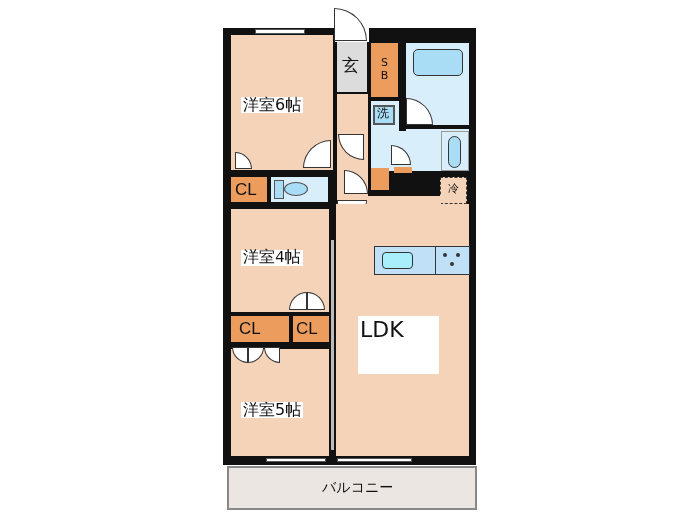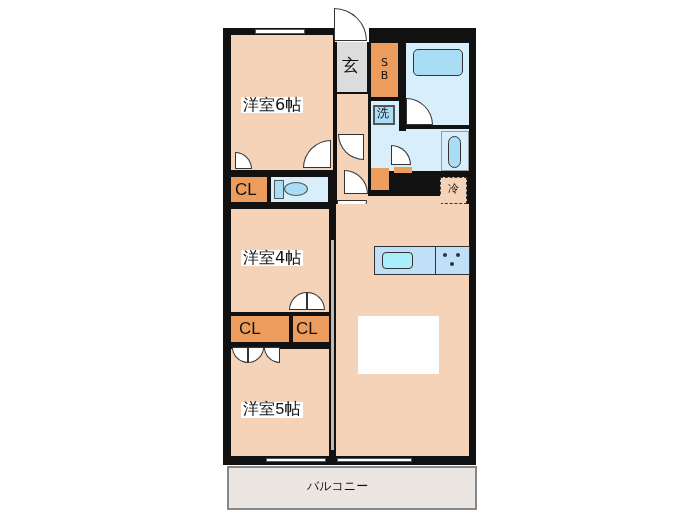--- a/index.html
+++ b/index.html
@@ -96,23 +96,24 @@
 <div class="abs" style="left:374px;top:246px;width:96px;height:29px;background:#bfe0f7;border:1px solid #333;"></div>
 <div class="abs" style="left:382px;top:252px;width:31px;height:17px;background:#a9eefb;border:1px solid #333;border-radius:4px;"></div>
 <div class="abs" style="left:435px;top:246px;width:1px;height:29px;background:#333;"></div>
 <div class="abs" style="left:436px;top:246px;width:33px;height:29px;">
   <div style="position:absolute;left:7px;top:7px;width:4px;height:4px;border-radius:50%;background:#333;"></div>
   <div style="position:absolute;left:20px;top:7px;width:4px;height:4px;border-radius:50%;background:#333;"></div>
   <div style="position:absolute;left:14px;top:16px;width:4px;height:4px;border-radius:50%;background:#333;"></div>
 </div>
 
 <div class="label" style="left:358px;top:316px;width:77px;height:54px;padding:2px;">
+  <div style="font-size:22px;line-height:24px;">LDK</div>
 </div>
 
 <div class="label" style="left:241px;top:97px;font-size:16px;">洋室6帖</div>
-<div class="label" style="left:241px;top:250px;font-size:16px;">洋室4帖</div>
-<div class="label" style="left:241px;top:402px;font-size:16px;font-family:Liberation Mono, monospace;">洋室5帖</div>
+<div class="label" style="left:241px;top:250px;font-size:16px;font-family:Liberation Mono, monospace;">洋室4帖</div>
+<div class="label" style="left:241px;top:402px;font-size:16px;">洋室5帖</div>
 
 <div class="abs" style="left:266px;top:458px;width:60px;height:4px;background:#fff;border:1px solid #555;"></div>
 <div class="abs" style="left:337px;top:458px;width:75px;height:4px;background:#fff;border:1px solid #555;"></div>
 
 <div class="abs" style="left:227px;top:466px;width:250px;height:44px;background:#ece6e2;border:2px solid #888;"></div>
-<div class="label" style="left:305px;top:480px;font-size:12px;background:transparent;">バルコニー</div>
+<div class="label" style="left:320px;top:480px;font-size:14px;background:transparent;">バルコニー</div>
 
 </body></html>

